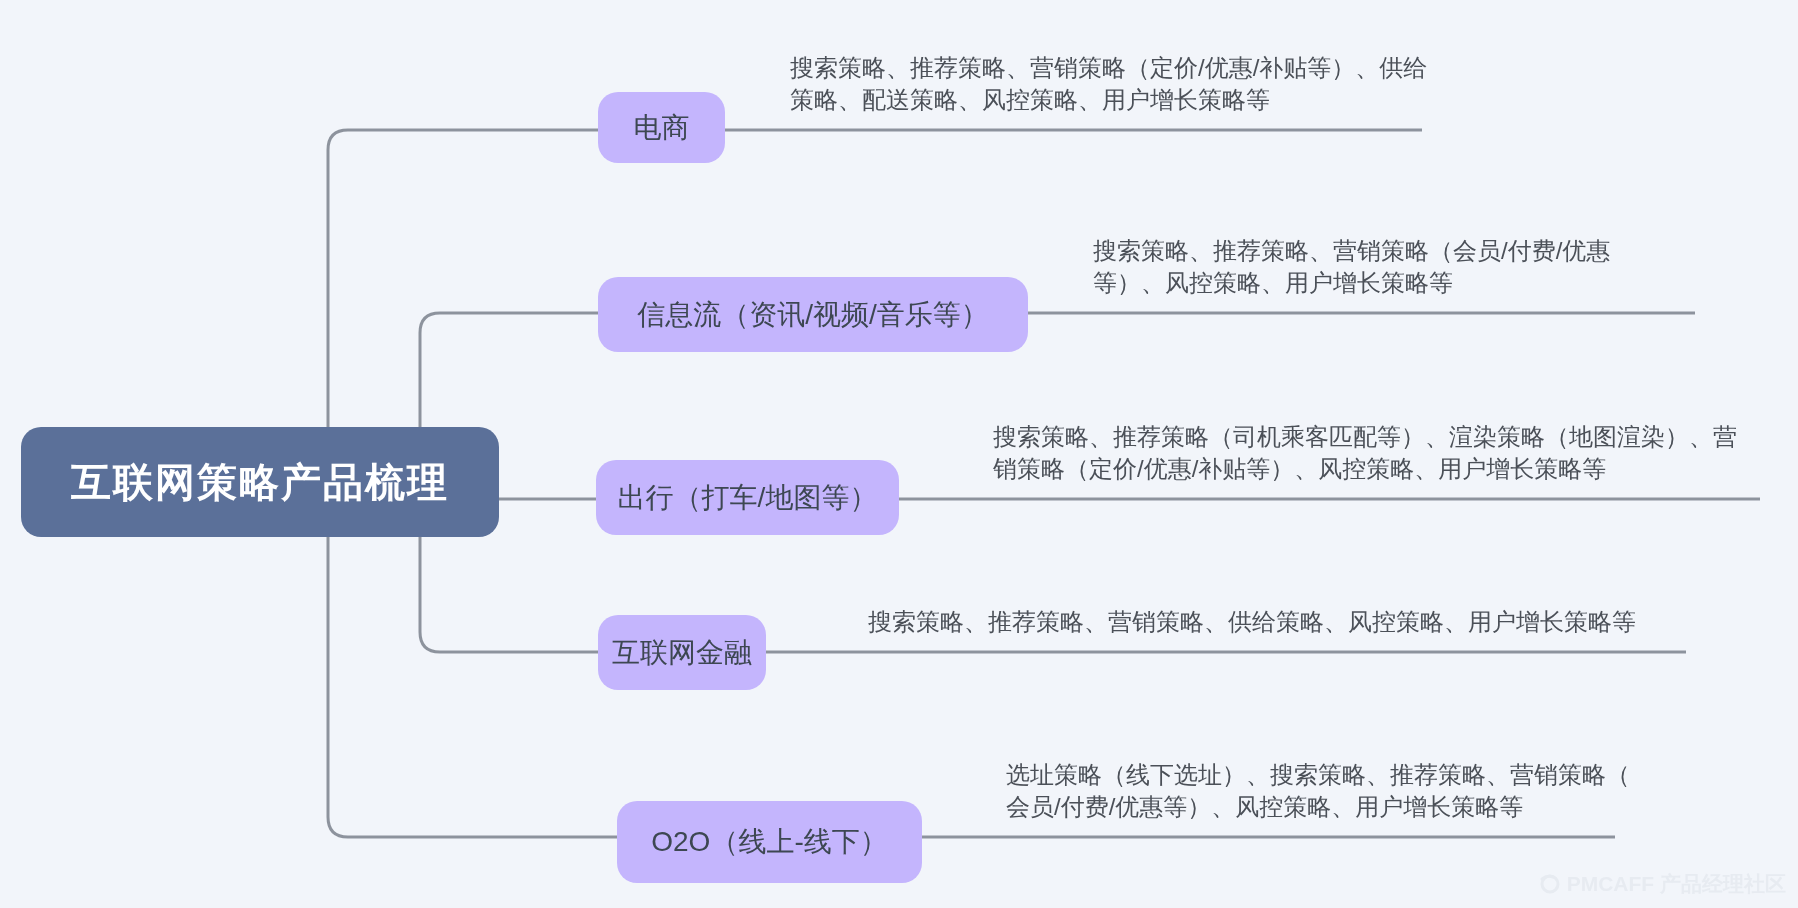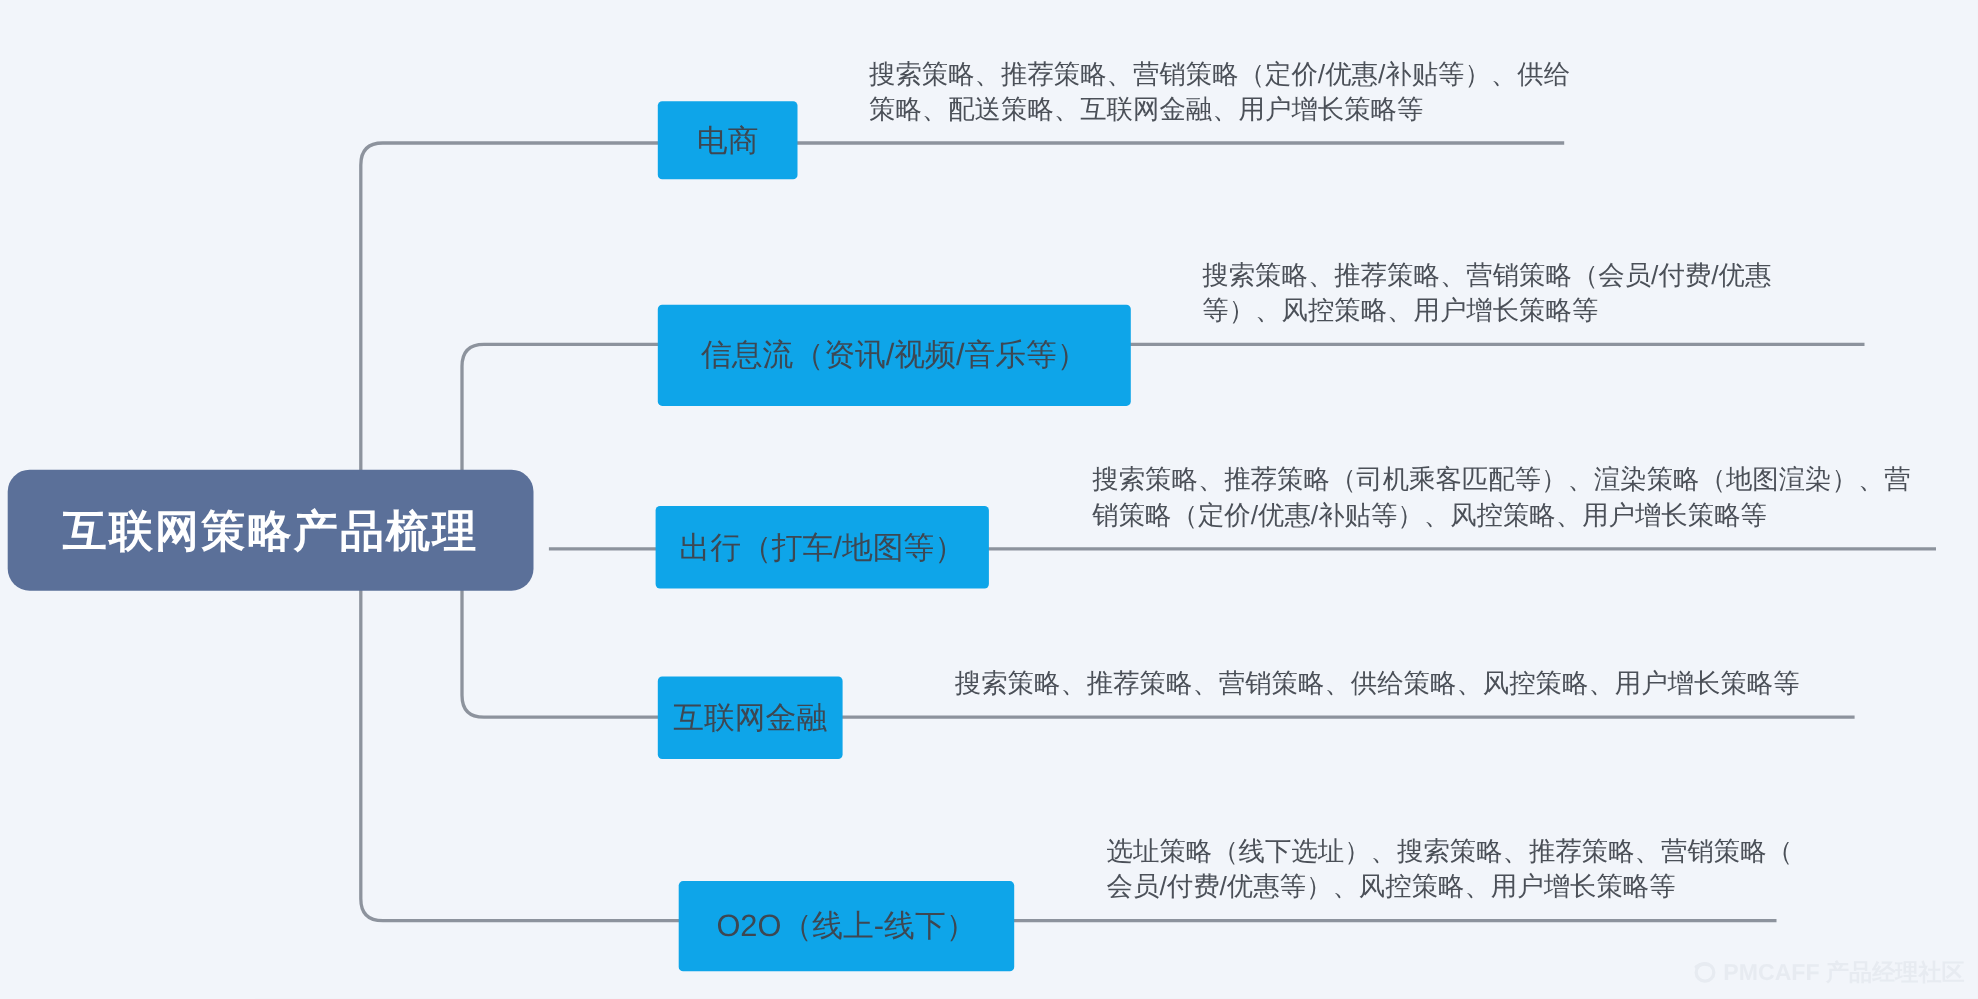--- a/index.html
+++ b/index.html
@@ -16,37 +16,37 @@
   .connectors{
     position:absolute;left:0;top:0;width:1798px;height:908px;
   }
   .node{
     position:absolute;
     display:flex;align-items:center;justify-content:center;
     box-sizing:border-box;
     cursor:default;
   }
   .root-node{
-    left:7px;top:427px;width:478px;height:110px;
+    left:21px;top:427px;width:478px;height:110px;
     background:#5b7099;
     border-radius:20px;
     color:#ffffff;
     font-size:40px;font-weight:bold;letter-spacing:2px;
     z-index:3;
   }
   .branch-node{
-    background:#0ea5e9;
-    border-radius:4px;
+    background:#c4b5fd;
+    border-radius:20px;
     color:#3d4752;
     font-size:28px;
     z-index:2;
     white-space:nowrap;
   }
   .bn-1{left:598px;top:92px;width:127px;height:71px;}
-  .bn-2{left:598px;top:277px;width:430px;height:92px;text-align:right;}
+  .bn-2{left:598px;top:277px;width:430px;height:75px;text-align:right;}
   .bn-3{left:596px;top:460px;width:303px;height:75px;}
   .bn-4{left:598px;top:615px;width:168px;height:75px;}
   .bn-5{left:617px;top:801px;width:305px;height:82px;}
   .detail{
     position:absolute;
     color:#4b5058;
     font-size:24px;
     line-height:32px;
     word-break:break-all;
     line-break:anywhere;
@@ -88,21 +88,21 @@
   <div class="node branch-node bn-1">电商</div>
 
   <div class="node branch-node bn-2">信息流（资讯/视频/音乐等）</div>
 
   <div class="node branch-node bn-3">出行（打车/地图等）</div>
 
   <div class="node branch-node bn-4">互联网金融</div>
 
   <div class="node branch-node bn-5">O2O（线上-线下）</div>
 
-  <div class="detail dt-1">搜索策略、推荐策略、营销策略（定价/优惠/补贴等）、供给策略、配送策略、互联网金融、用户增长策略等</div>
+  <div class="detail dt-1">搜索策略、推荐策略、营销策略（定价/优惠/补贴等）、供给策略、配送策略、风控策略、用户增长策略等</div>
 
   <div class="detail dt-2">搜索策略、推荐策略、营销策略（会员/付费/优惠等）、风控策略、用户增长策略等</div>
 
   <div class="detail dt-3">搜索策略、推荐策略（司机乘客匹配等）、渲染策略（地图渲染）、营销策略（定价/优惠/补贴等）、风控策略、用户增长策略等</div>
 
   <div class="detail dt-4">搜索策略、推荐策略、营销策略、供给策略、风控策略、用户增长策略等</div>
 
   <div class="detail dt-5">选址策略（线下选址）、搜索策略、推荐策略、营销策略（会员/付费/优惠等）、风控策略、用户增长策略等</div>
 
   <div class="watermark">

